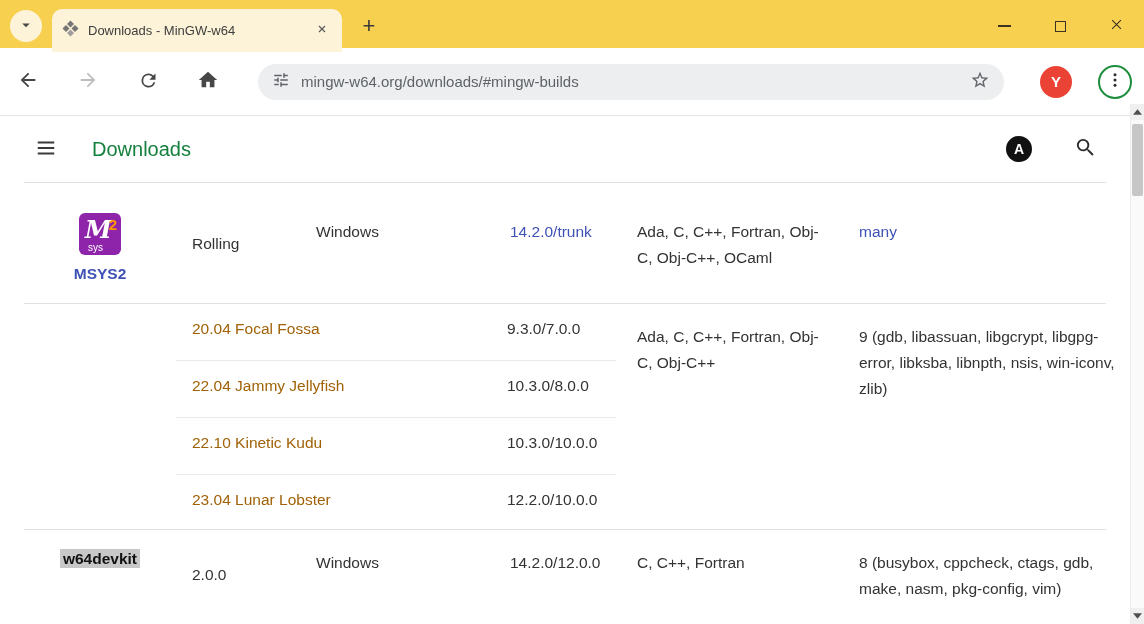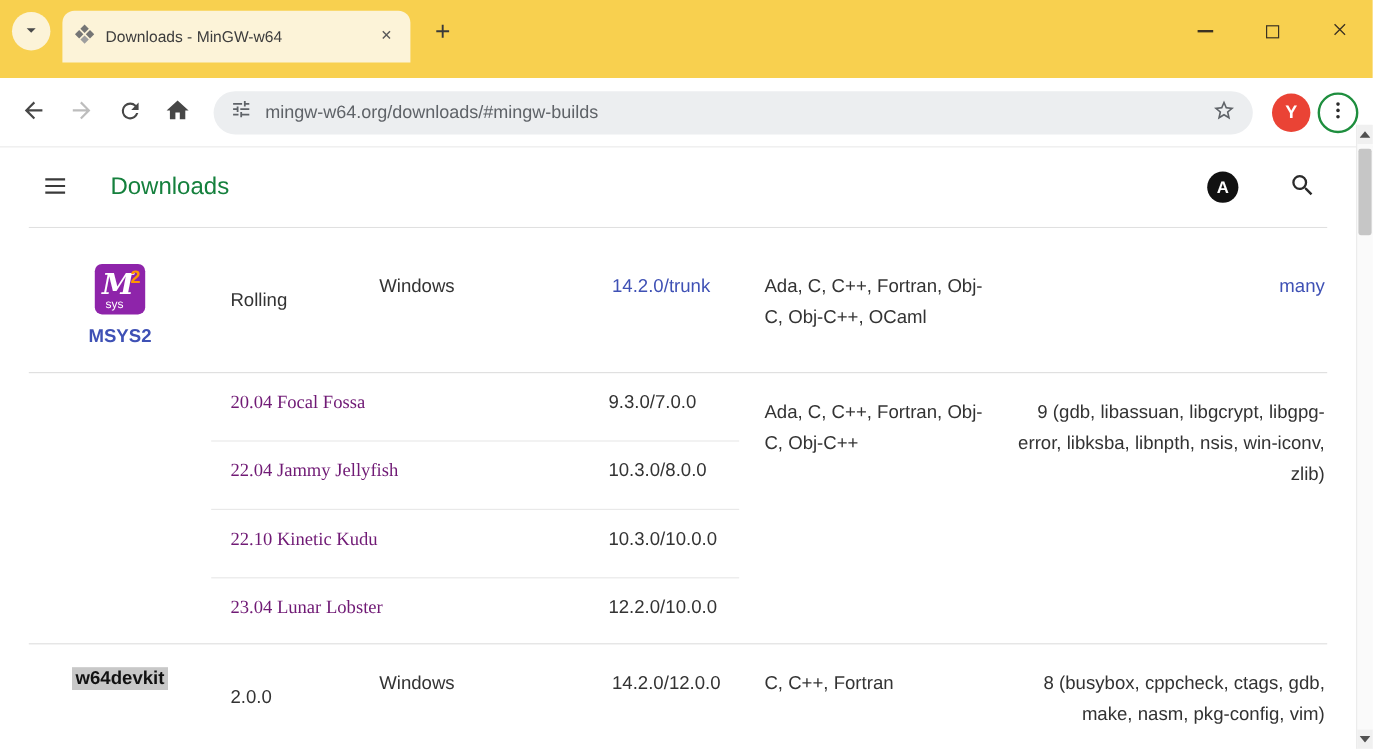--- a/index.html
+++ b/index.html
@@ -1,37 +1,37 @@
 <!DOCTYPE html>
 <html><head>
 <meta charset="utf-8">
 <style>
   * { box-sizing: border-box; margin: 0; padding: 0; }
   html,body { width:1144px; height:624px; overflow:hidden;
     font-family:"Liberation Sans","DejaVu Sans",sans-serif; background:#fff; }
   button { background:none; border:0; padding:0; cursor:pointer; font-family:inherit; }
 
   
-  .titlebar { position:relative; height:65px; background:#f8d04f; }
+  .titlebar { position:relative; height:48px; background:#f8d04f; }
   .tab-search { position:absolute; left:10px; top:10px; width:32px; height:32px;
     border-radius:50%; background:#fcf3d8; display:flex; align-items:center; justify-content:center; }
   .tab { position:absolute; left:52px; top:9px; width:290px; height:43px; background:#fcf3d8;
     border-radius:10px 10px 0 0; display:flex; align-items:center; padding:0 10px; gap:9px; }
   .tab-title { flex:1; font-size:13px; color:#3d3d3d; white-space:nowrap; overflow:hidden; }
   .tab-close { width:20px; height:20px; border-radius:50%; display:flex; align-items:center; justify-content:center; }
   .newtab { position:absolute; left:354px; top:11px; width:30px; height:30px;
     font-size:22px; line-height:28px; color:#3a3a3a; text-align:center; border-radius:50%; }
   .wincontrols { position:absolute; right:0; top:0; height:52px; display:flex; }
   .wc { width:56px; height:100%; display:flex; align-items:center; justify-content:center; }
   .min-glyph { display:block; width:13px; height:2px; background:#3c3222; }
   .max-glyph { display:block; width:11px; height:11px; border:1.8px solid #3c3222; }
 
   
-  .toolbar { height:58px; background:#fff; display:flex; align-items:center; padding:0 8px;
-    gap:0; border-bottom:1px solid #e6e6e6; }
+  .toolbar { height:68px; background:#fff; display:flex; align-items:center; padding:0 8px;
+    gap:20px; border-bottom:1px solid #e6e6e6; }
   .navbtn { width:40px; height:40px; border-radius:50%; display:flex; align-items:center; justify-content:center; }
   .omnibox { flex:1; height:36px; margin:0 10px; background:#eceef0; border-radius:18px;
     display:flex; align-items:center; padding:0 14px; gap:11px; }
   .url { flex:1; font-size:15px; color:#5f6368; white-space:nowrap; overflow:hidden; }
   .avatar { width:32px; height:32px; border-radius:50%; background:#ea4335; color:#fff;
     display:flex; align-items:center; justify-content:center; font-size:15px; font-weight:bold; margin:0 6px; }
   .menu-btn { width:34px; height:34px; border-radius:50%; border:2px solid #1e8e3e;
     display:flex; align-items:center; justify-content:center; margin-right:4px; }
 
   
@@ -44,40 +44,40 @@
   .hdr-icon-btn { width:30px; height:30px; display:flex; align-items:center; justify-content:center; }
 
   
   .content { position:relative; height:454px; overflow:hidden; background:#fff; }
   .dl-table { position:absolute; left:24px; top:0; width:1082px; border-top:1px solid #e0e0e0; }
   .row { position:relative; border-bottom:1px solid #e0e0e0; }
   .row-msys2 { height:121px; } .row-ubuntu { height:226px; }
   .row-w64 { height:95px; } .row-partial { height:60px; border-bottom:none; }
   .cell { position:absolute; font-size:15.5px; color:#333; line-height:26px; }
   .c-ver { left:168px;margin-top:12px; } .c-os { left:292px; } .c-gcc { left:446px;margin-left:40px; }
-  .c-lang { left:613px; width:188px; } .c-pkg { left:812px; width:268px;text-align:right; }
+  .c-lang { left:613px; width:188px; } .c-pkg { left:835px; width:268px; }
   .logo-cell { position:absolute; left:0; width:152px; text-align:center; }
   .link { color:#3f51b5; }
   .brand-label { margin-top:10px; font-size:15.5px; font-weight:bold; color:#3f51b5; }
 
   .msys2-logo { position:relative; width:42px; height:42px; margin:0 auto;
     background:#8e24aa; border-radius:6px; color:#fff; }
   .msys2-logo .m { position:absolute; left:6px; top:2px; font:italic bold 24px "DejaVu Serif",serif; }
   .msys2-logo .badge { position:absolute; right:4px; top:3px; color:#ff9800; font-weight:bold; font-size:15px; }
   .msys2-logo .sys { position:absolute; left:9px; bottom:2px; font-size:10px; }
 
   .ubuntu-logo { position:relative; width:40px; height:40px; margin:0 auto;
     border-radius:50%; background:#e95420; }
   .u-ring { position:absolute; inset:9px; border:3.5px solid #fff; border-radius:50%; }
   .u-dot { position:absolute; width:7px; height:7px; background:#fff; border-radius:50%; border:2px solid #e95420; }
   .u-dot.d1 { left:15px; top:1px; } .u-dot.d2 { left:4px; top:25px; } .u-dot.d3 { left:26px; top:25px; }
 
   .subrow { position:absolute; left:152px; width:440px; height:57px; border-bottom:1px solid #e9e9e9; }
   .subrow.last { border-bottom:none;text-align:right; }
-  .sv { position:absolute; left:16px; top:16px; font-size:15.5px; color:#701a75;font-family:Liberation Serif, serif; }
+  .sv { position:absolute; left:16px; top:16px; font-size:15.5px; color:#a16207; }
   .sg { position:absolute; left:294px; top:16px; font-size:15.5px; color:#333;margin-left:37px; }
 
   .hl { background:#c8c8c8; color:#111; font-weight:bold; padding:1px 3px;margin-top:24px; }
 
   
   .scrollbar { position:absolute; right:0; top:104px; width:14px; height:520px;
     background:#fafafa; border-left:1px solid #ececec; }
   .sb-btn { position:absolute; left:0; width:13px; height:16px; display:flex; align-items:center; justify-content:center; background:#f0f0f0; }
   .sb-up { top:0; } .sb-down { bottom:0; }
   .sb-thumb { position:absolute; left:1px; top:20px; width:11px; height:72px; background:#c6c6c6; border-radius:2px; }

